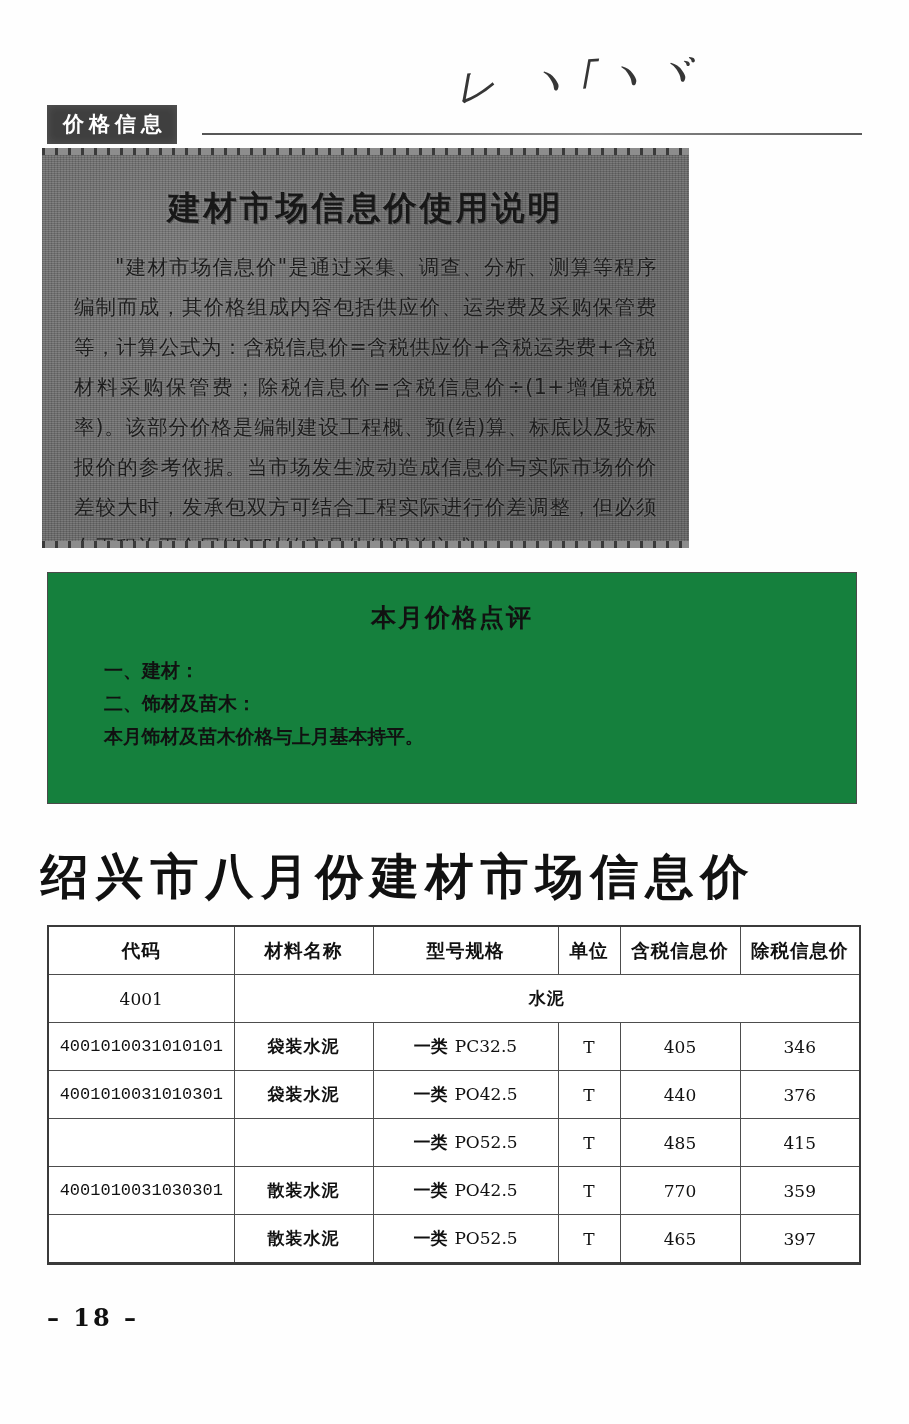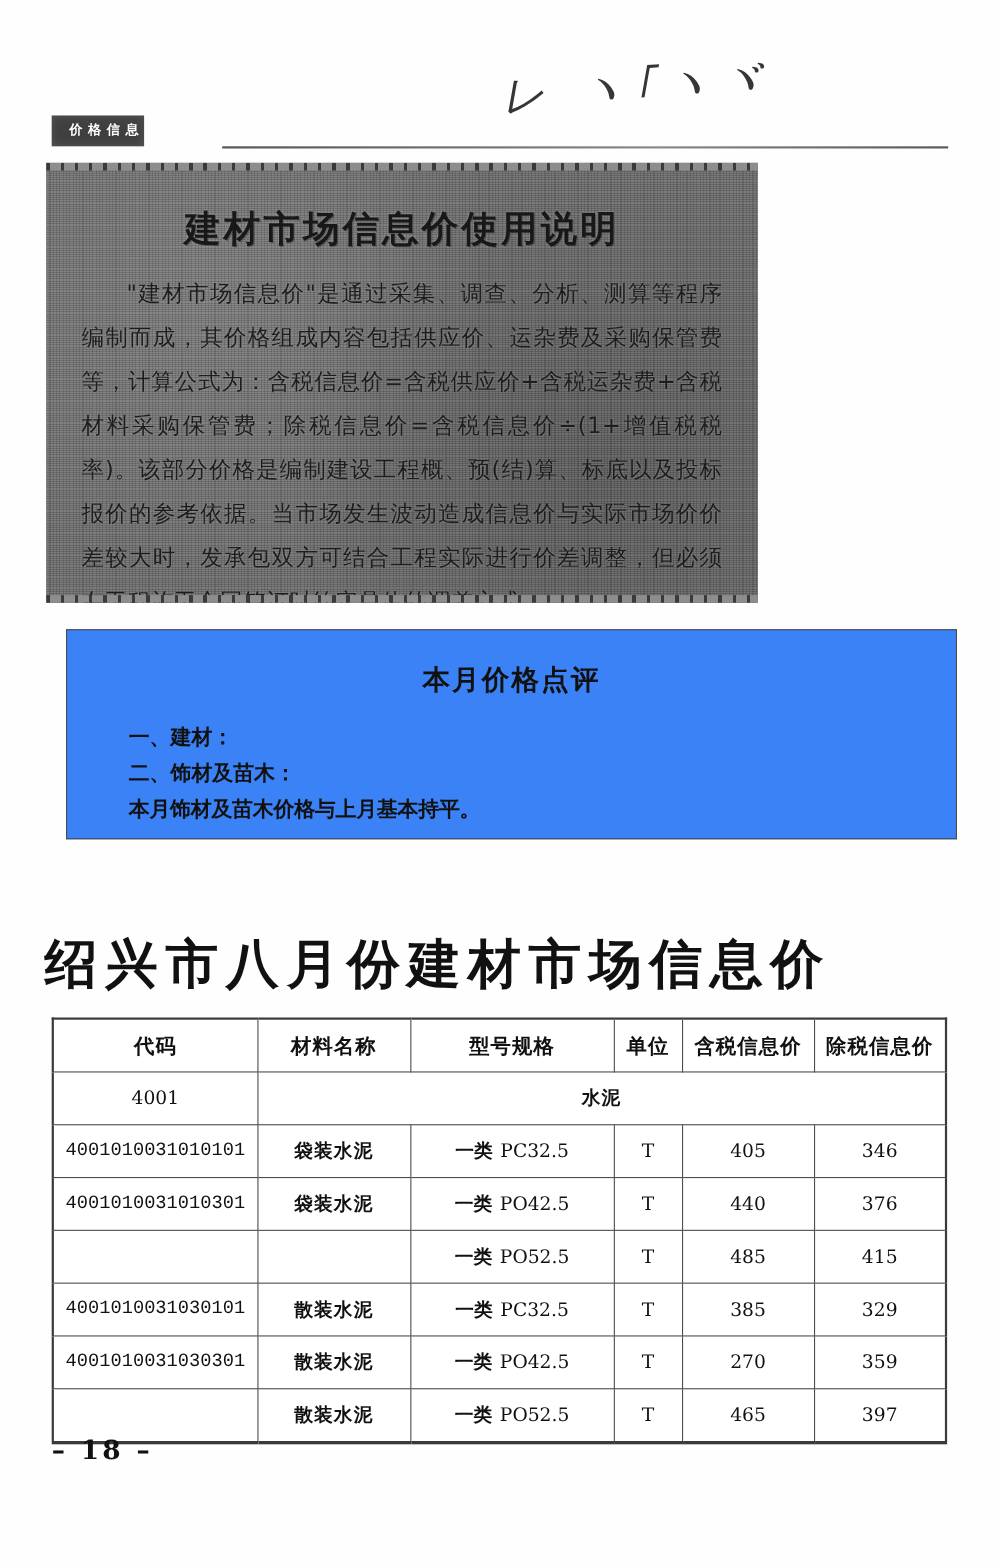--- a/index.html
+++ b/index.html
@@ -11,22 +11,22 @@
     position:relative;
     overflow:hidden;
   }
   .page{position:relative;width:909px;height:1424px;background:#fefefe;}
 
   
   .runhead{position:absolute;left:47px;top:105px;width:815px;height:38px;}
   .runhead-badge{
     position:absolute;left:0;top:0;
     background:#3f3f3f;color:#fff;
-    padding:5px 0 6px 16px;
-    font-size:12px;font-weight:bold;letter-spacing:5px;
+    padding:5px 10px 6px 16px;
+    font-size:21px;font-weight:bold;letter-spacing:5px;
     font-family:"DejaVu Sans","Liberation Sans",sans-serif;
     box-shadow:inset 0 0 10px rgba(255,255,255,.12);
   }
   .runhead-rule{
     position:absolute;left:155px;top:28px;right:0;height:2px;
     background:linear-gradient(to right,#555,#8a8a8a 60%,#5a5a5a);
   }
   .scribble{
     position:absolute;left:455px;top:52px;
     font-size:40px;color:#262626;
@@ -66,22 +66,22 @@
     font-size:20.5px;line-height:40px;color:#1d1d1d;
     text-align:justify;text-indent:2em;
     letter-spacing:.5px;
     text-shadow:0 0 2px rgba(255,255,255,.22);
     filter:blur(.25px);
     padding:0 6px;
   }
 
   
   .review{
-    position:absolute;left:60px;top:572px;width:810px;height:191px;
-    border:1.5px solid #4a4a4a;background:#3b82f6;box-sizing:border-box;
+    position:absolute;left:47px;top:572px;width:810px;height:232px;
+    border:1.5px solid #4a4a4a;background:#15803d;box-sizing:border-box;
     padding:22px 18px 0 18px;
   }
   .review-title{
     text-align:center;font-size:25px;font-weight:bold;
     letter-spacing:2px;margin:6px 0 20px 0;color:#111;
   }
   .review-sub{font-size:19px;font-weight:bold;text-indent:2em;line-height:33px;color:#111;}
   .review-p{font-size:19px;font-weight:bold;line-height:33px;text-align:justify;color:#111;letter-spacing:-.2px;}
   .review-p.indent{text-indent:2em;}
 
@@ -194,33 +194,25 @@
         </tr>
         <tr>
           <td class="code"></td>
           <td class="name"></td>
           <td class="spec"><span class="cls">一类</span><span>PO52.5</span></td>
           <td class="unit">T</td>
           <td class="num">485</td>
           <td class="num">415</td>
         </tr>
         <tr>
-          <td class="code">4001010031030101</td>
-          <td class="name">散装水泥</td>
-          <td class="spec"><span class="cls">一类</span><span>PC32.5</span></td>
-          <td class="unit">T</td>
-          <td class="num">385</td>
-          <td class="num">329</td>
-        </tr>
-        <tr>
           <td class="code">4001010031030301</td>
           <td class="name">散装水泥</td>
           <td class="spec"><span class="cls">一类</span><span>PO42.5</span></td>
           <td class="unit">T</td>
-          <td class="num">270</td>
+          <td class="num">770</td>
           <td class="num">359</td>
         </tr>
         <tr>
           <td class="code"></td>
           <td class="name">散装水泥</td>
           <td class="spec"><span class="cls">一类</span><span>PO52.5</span></td>
           <td class="unit">T</td>
           <td class="num">465</td>
           <td class="num">397</td>
         </tr>

